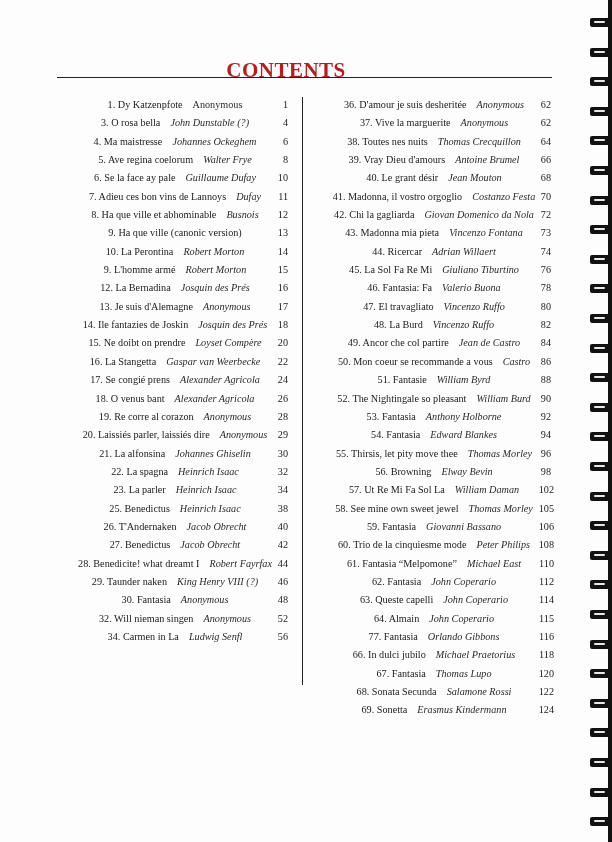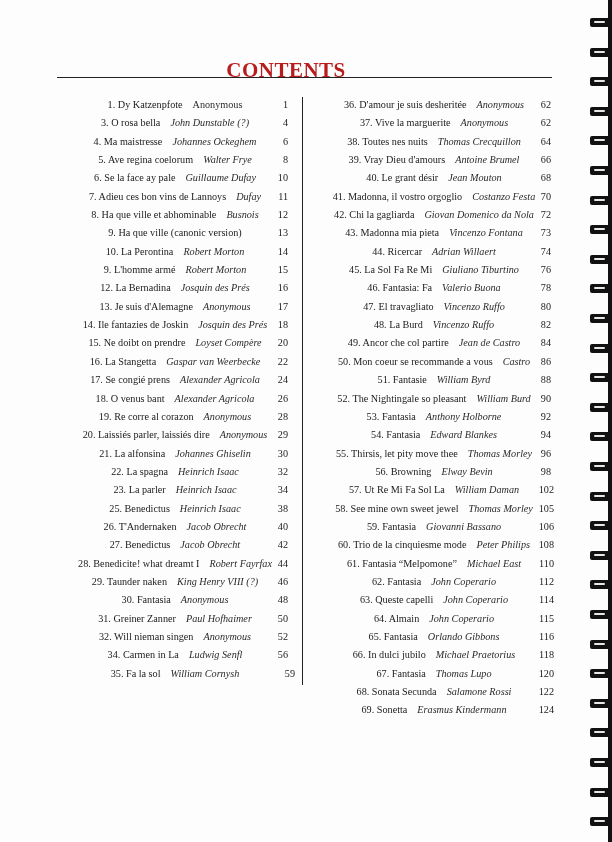--- a/index.html
+++ b/index.html
@@ -142,24 +142,22 @@
       <div class="row"><span class="num">20.</span> <span class="ttl">Laissiés parler, laissiés dire</span><span class="comp">Anonymous</span><span class="pg">29</span></div>
       <div class="row"><span class="num">21.</span> <span class="ttl">La alfonsina</span><span class="comp">Johannes Ghiselin</span><span class="pg">30</span></div>
       <div class="row"><span class="num">22.</span> <span class="ttl">La spagna</span><span class="comp">Heinrich Isaac</span><span class="pg">32</span></div>
       <div class="row"><span class="num">23.</span> <span class="ttl">La parler</span><span class="comp">Heinrich Isaac</span><span class="pg">34</span></div>
       <div class="row"><span class="num">25.</span> <span class="ttl">Benedictus</span><span class="comp">Heinrich Isaac</span><span class="pg">38</span></div>
       <div class="row"><span class="num">26.</span> <span class="ttl">T'Andernaken</span><span class="comp">Jacob Obrecht</span><span class="pg">40</span></div>
       <div class="row"><span class="num">27.</span> <span class="ttl">Benedictus</span><span class="comp">Jacob Obrecht</span><span class="pg">42</span></div>
       <div class="row"><span class="num">28.</span> <span class="ttl">Benedicite! what dreamt I</span><span class="comp">Robert Fayrfax</span><span class="pg">44</span></div>
       <div class="row"><span class="num">29.</span> <span class="ttl">Taunder naken</span><span class="comp">King Henry VIII (?)</span><span class="pg">46</span></div>
       <div class="row"><span class="num">30.</span> <span class="ttl">Fantasia</span><span class="comp">Anonymous</span><span class="pg">48</span></div>
-      <div class="row"><span class="num">31.</span> <span class="ttl">Greiner Zanner</span><span class="comp">Paul Hofhaimer</span><span class="pg">50</span></div>
       <div class="row"><span class="num">32.</span> <span class="ttl">Will nieman singen</span><span class="comp">Anonymous</span><span class="pg">52</span></div>
       <div class="row"><span class="num">34.</span> <span class="ttl">Carmen in La</span><span class="comp">Ludwig Senfl</span><span class="pg">56</span></div>
-      <div class="row last"><span class="num">35.</span> <span class="ttl">Fa la sol</span><span class="comp">William Cornysh</span><span class="pg">59</span></div>
     </div>
   <div class="divider"></div>
   <div class="col col-right" id="col-right">
       <div class="row"><span class="num">36.</span> <span class="ttl">D'amour je suis desheritée</span><span class="comp">Anonymous</span><span class="pg">62</span></div>
       <div class="row"><span class="num">37.</span> <span class="ttl">Vive la marguerite</span><span class="comp">Anonymous</span><span class="pg">62</span></div>
       <div class="row"><span class="num">38.</span> <span class="ttl">Toutes nes nuits</span><span class="comp">Thomas Crecquillon</span><span class="pg">64</span></div>
       <div class="row"><span class="num">39.</span> <span class="ttl">Vray Dieu d'amours</span><span class="comp">Antoine Brumel</span><span class="pg">66</span></div>
       <div class="row"><span class="num">40.</span> <span class="ttl">Le grant désir</span><span class="comp">Jean Mouton</span><span class="pg">68</span></div>
       <div class="row"><span class="num">41.</span> <span class="ttl">Madonna, il vostro orgoglio</span><span class="comp">Costanzo Festa</span><span class="pg">70</span></div>
       <div class="row"><span class="num">42.</span> <span class="ttl">Chi la gagliarda</span><span class="comp">Giovan Domenico da Nola</span><span class="pg">72</span></div>
@@ -178,21 +176,21 @@
       <div class="row"><span class="num">55.</span> <span class="ttl">Thirsis, let pity move thee</span><span class="comp">Thomas Morley</span><span class="pg">96</span></div>
       <div class="row"><span class="num">56.</span> <span class="ttl">Browning</span><span class="comp">Elway Bevin</span><span class="pg">98</span></div>
       <div class="row"><span class="num">57.</span> <span class="ttl">Ut Re Mi Fa Sol La</span><span class="comp">William Daman</span><span class="pg wide">102</span></div>
       <div class="row"><span class="num">58.</span> <span class="ttl">See mine own sweet jewel</span><span class="comp">Thomas Morley</span><span class="pg wide">105</span></div>
       <div class="row"><span class="num">59.</span> <span class="ttl">Fantasia</span><span class="comp">Giovanni Bassano</span><span class="pg wide">106</span></div>
       <div class="row"><span class="num">60.</span> <span class="ttl">Trio de la cinquiesme mode</span><span class="comp">Peter Philips</span><span class="pg wide">108</span></div>
       <div class="row"><span class="num">61.</span> <span class="ttl">Fantasia “Melpomone”</span><span class="comp">Michael East</span><span class="pg wide">110</span></div>
       <div class="row"><span class="num">62.</span> <span class="ttl">Fantasia</span><span class="comp">John Coperario</span><span class="pg wide">112</span></div>
       <div class="row"><span class="num">63.</span> <span class="ttl">Queste capelli</span><span class="comp">John Coperario</span><span class="pg wide">114</span></div>
       <div class="row"><span class="num">64.</span> <span class="ttl">Almain</span><span class="comp">John Coperario</span><span class="pg wide">115</span></div>
-      <div class="row"><span class="num">65.</span> <span class="ttl">Fantasia</span><span class="comp">Orlando Gibbons</span><span class="pg wide">116</span></div>
+      <div class="row"><span class="num">77.</span> <span class="ttl">Fantasia</span><span class="comp">Orlando Gibbons</span><span class="pg wide">116</span></div>
       <div class="row"><span class="num">66.</span> <span class="ttl">In dulci jubilo</span><span class="comp">Michael Praetorius</span><span class="pg wide">118</span></div>
       <div class="row"><span class="num">67.</span> <span class="ttl">Fantasia</span><span class="comp">Thomas Lupo</span><span class="pg wide">120</span></div>
       <div class="row"><span class="num">68.</span> <span class="ttl"> Sonata Secunda</span><span class="comp">Salamone Rossi</span><span class="pg wide">122</span></div>
       <div class="row last"><span class="num">69.</span> <span class="ttl">Sonetta</span><span class="comp">Erasmus Kindermann</span><span class="pg wide">124</span></div>
     </div>
 
   <div class="binding" id="binding">
     <div class="binding-edge"></div>
   <div class="coil" style="top: 18px; background: rgb(17, 17, 17);"></div>
       <div class="coil" style="top: 47.6px; background: rgb(17, 17, 17);"></div>

